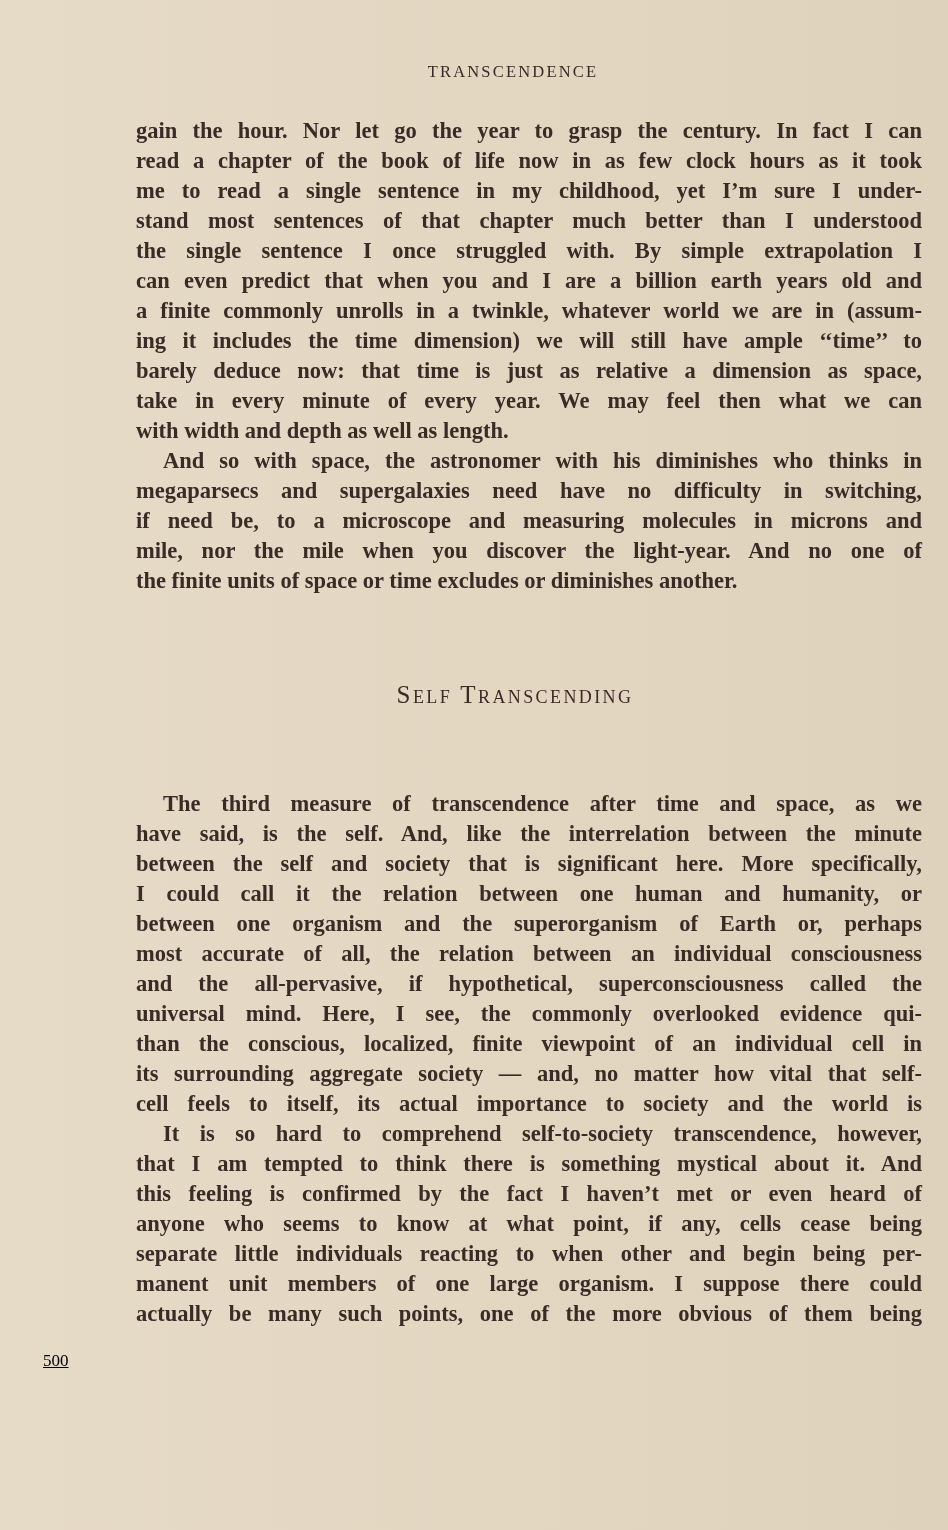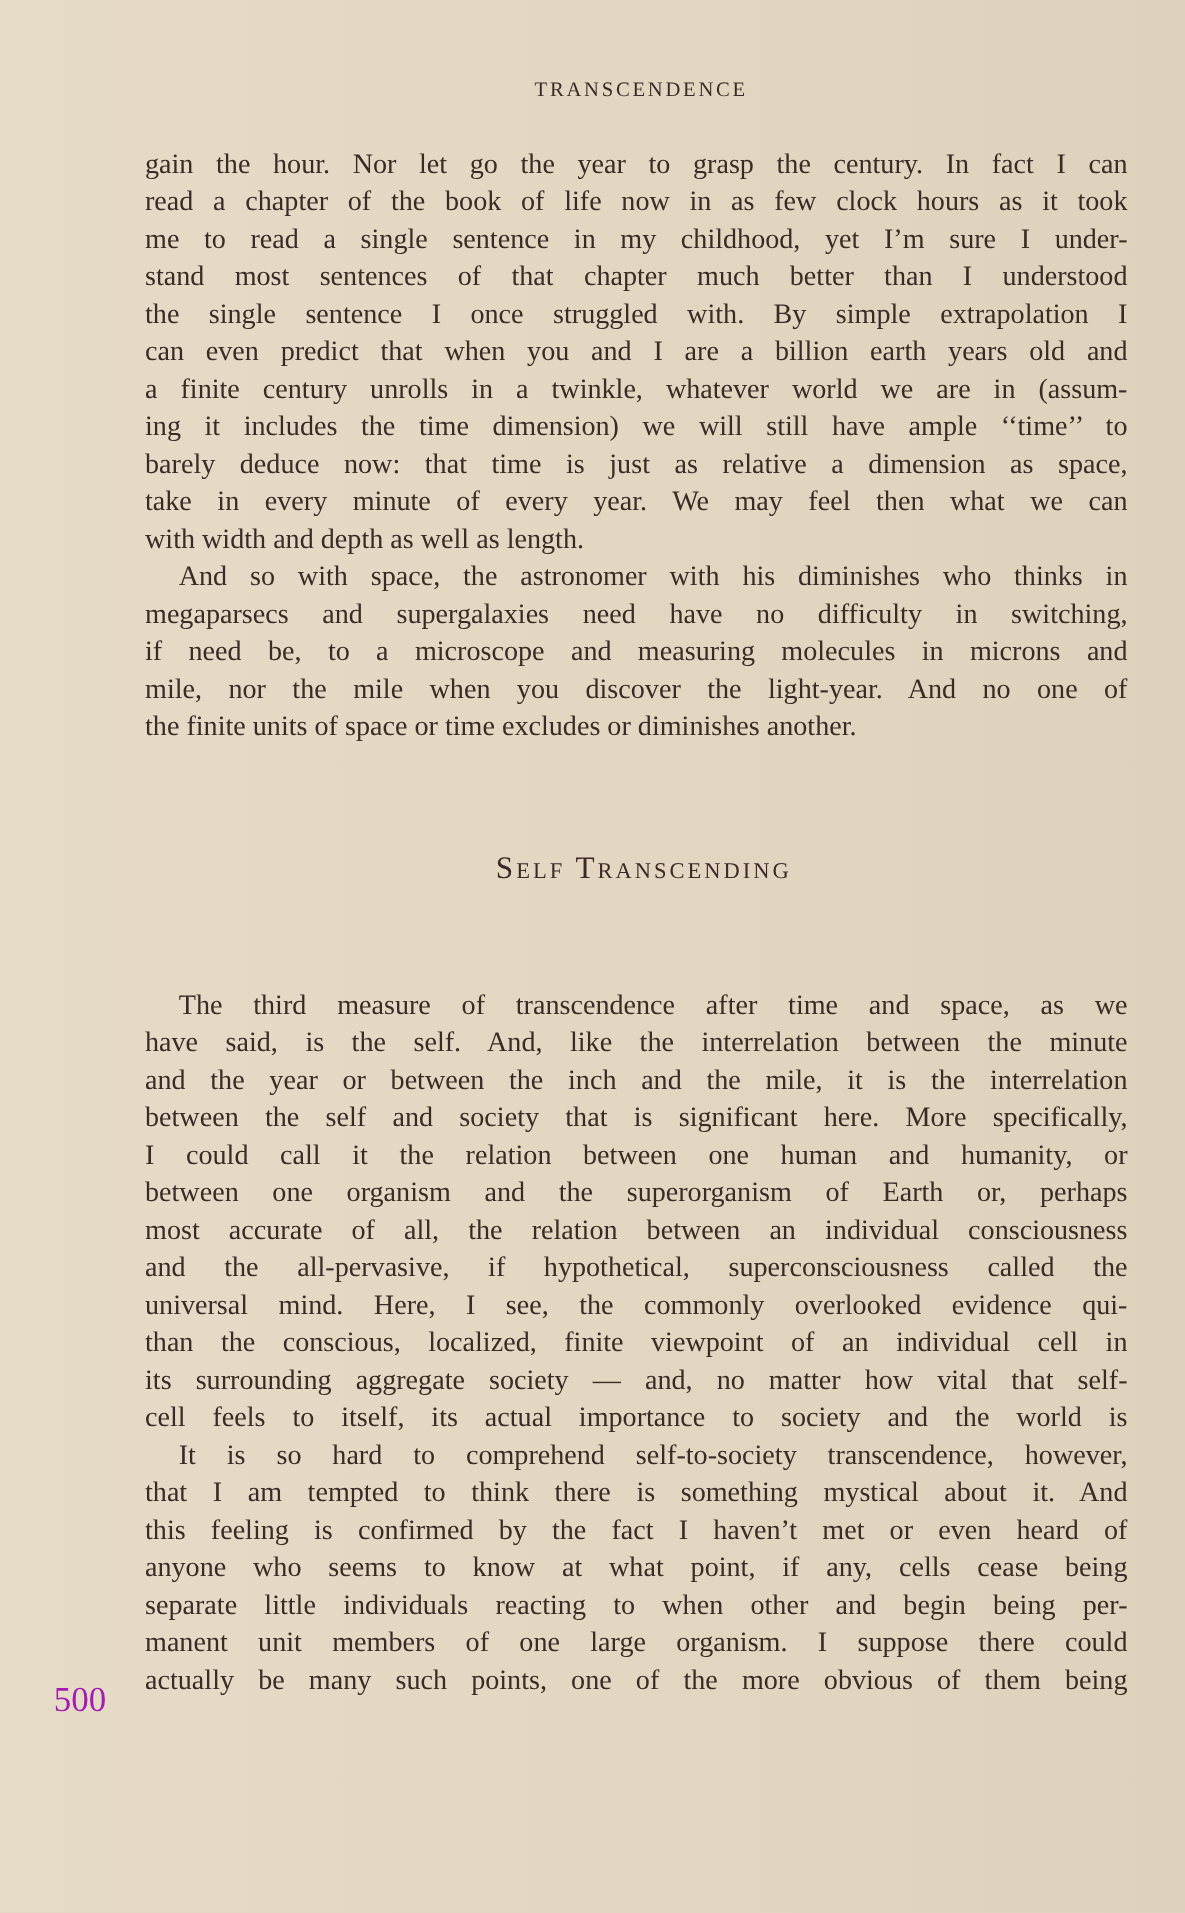--- a/index.html
+++ b/index.html
@@ -21,22 +21,23 @@
       top: 62px;
       left: 0;
       width: 1026px;
       text-align: center;
       font-size: 16.5px;
       letter-spacing: 2.2px;
       color: #3a2a27;
     }
     .text-block {
       position: absolute;
-      left: 116px;
+      left: 136px;
       width: 786px;
+      font-weight: bold;
     }
     .line {
       height: 30px;
       line-height: 30px;
       font-size: 22.5px;
       white-space: nowrap;
       text-align: justify;
       text-align-last: justify;
       overflow: visible;
     }
@@ -54,55 +55,55 @@
       text-align: center;
       font-size: 25px;
       letter-spacing: 2.4px;
       color: #3d2a28;
       font-variant: small-caps;
     }
     .page-number {
       position: absolute;
       left: 43px;
       top: 1346px;
-      font-size: 28px;
+      font-size: 17px;
       line-height: 30px;
-      color: #a21caf;
+      color: #000000;
+      text-decoration: underline;
     }
   </style>
 </head>
 <body>
 
 <div class="running-head">TRANSCENDENCE</div>
 
 <div class="text-block" style="top:116px;">
   <div class="line">gain the hour.  Nor let go the year to grasp the century.  In fact I can</div>
   <div class="line">read a chapter of the book of life now in as few clock hours as it took</div>
   <div class="line">me to read a single sentence in my childhood, yet I’m sure I under-</div>
   <div class="line">stand most sentences of that chapter much better than I understood</div>
   <div class="line">the single sentence I once struggled with.  By simple extrapolation I</div>
   <div class="line">can even predict that when you and I are a billion earth years old and</div>
-  <div class="line">a finite century unrolls in a twinkle, whatever world we are in (assum-</div>
+  <div class="line">a finite commonly unrolls in a twinkle, whatever world we are in (assum-</div>
   <div class="line">ing it includes the time dimension) we will still have ample ‘‘time’’ to</div>
   <div class="line">barely deduce now: that time is just as relative a dimension as space,</div>
   <div class="line">take in every minute of every year.  We may feel then what we can</div>
   <div class="line last">with width and depth as well as length.</div>
   <div class="line indent">And so with space, the astronomer with his diminishes who thinks in</div>
   <div class="line">megaparsecs and supergalaxies need have no difficulty in switching,</div>
   <div class="line">if need be, to a microscope and measuring molecules in microns and</div>
   <div class="line">mile, nor the mile when you discover the light-year.  And no one of</div>
   <div class="line last">the finite units of space or time excludes or diminishes another.</div>
 </div>
 
 <div class="section-heading">Self Transcending</div>
 
 <div class="text-block" style="top:745px;margin-top:44px;">
   <div class="line indent">The third measure of transcendence after time and space, as we</div>
   <div class="line">have said, is the self.  And, like the interrelation between the minute</div>
-  <div class="line">and the year or between the inch and the mile, it is the interrelation</div>
   <div class="line">between the self and society that is significant here.  More specifically,</div>
   <div class="line">I could call it the relation between one human and humanity, or</div>
   <div class="line">between one organism and the superorganism of Earth or, perhaps</div>
   <div class="line">most accurate of all, the relation between an individual consciousness</div>
   <div class="line">and the all-pervasive, if hypothetical, superconsciousness called the</div>
   <div class="line">universal mind.  Here, I see, the commonly overlooked evidence qui-</div>
   <div class="line">than the conscious, localized, finite viewpoint of an individual cell in</div>
   <div class="line">its surrounding aggregate society — and, no matter how vital that self-</div>
   <div class="line">cell feels to itself, its actual importance to society and the world is</div>
   <div class="line indent">It is so hard to comprehend self-to-society transcendence, however,</div>

